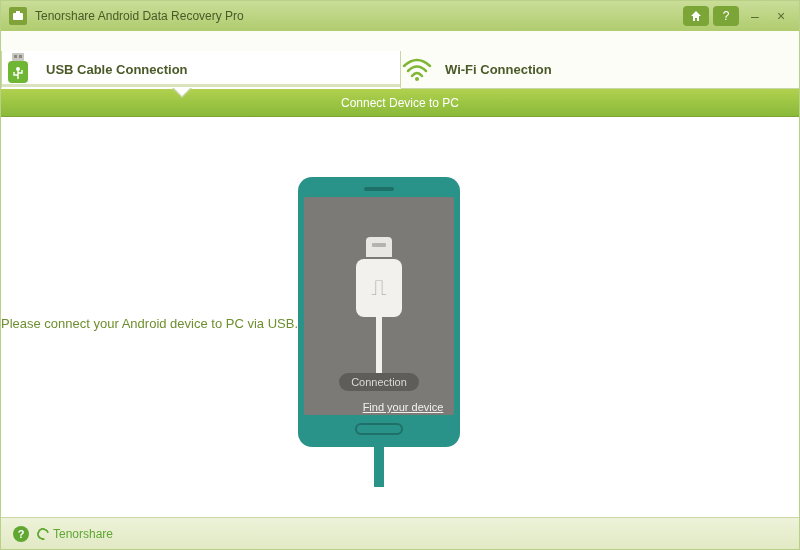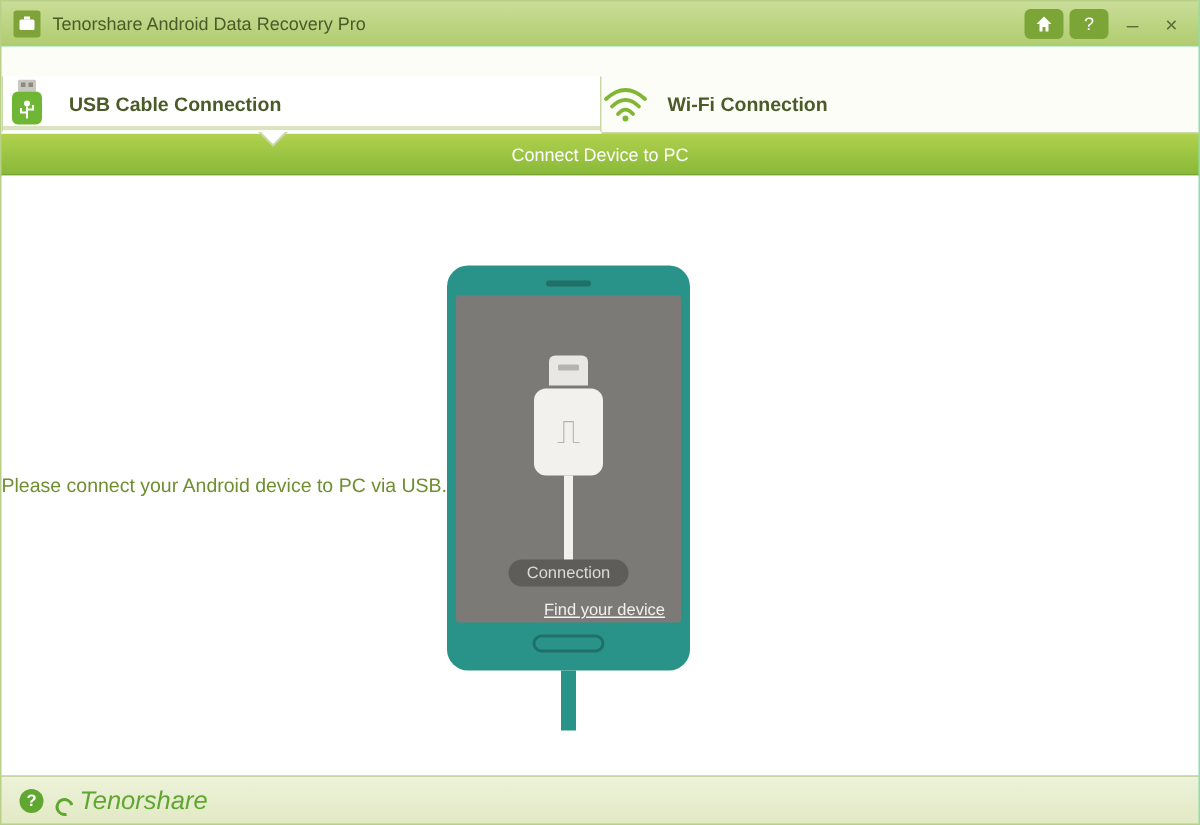--- a/index.html
+++ b/index.html
@@ -54,21 +54,21 @@
 .usb-symbol { color:#b4b3b0; font-size:22px; }
 .usb-stem { width: 6px; height: 60px; background: #f2f1ee; margin: 0 auto; }
 
 .status-pill { margin-top: -4px; background: #5e5d5a; color: #dcdad6; font-size: 11px; padding: 3px 12px; border-radius: 11px; }
 .find-link { margin-top: 10px; color: #f2f1ee; font-size: 11px; text-decoration: underline; cursor: pointer; padding-left: 48px; }
 
 
 .footer { height: 32px; background: linear-gradient(#edf2d9, #e2e9c4); border-top: 1px solid #c8d6a8; display: flex; align-items: center; padding: 0 12px; }
 .footer .help-icon { width: 16px; height: 16px; background: #5fa731; border-radius: 50%; color: #fff; font-size: 11px; font-weight: bold; display:flex; align-items:center; justify-content:center; margin-right: 8px; }
 .footer .help-text { font-size: 12px; font-weight: bold; color: #3a3a3a; flex: 1; cursor: pointer; }
-.footer .brand { font-size: 17px; color: #5fa731; display:flex; align-items:flex-end;font-style:italic; }
+.footer .brand { font-size: 12px; color: #5fa731; display:flex; align-items:center; }
 .footer .brand-icon { width: 12px; height: 12px; border: 2px solid #5fa731; border-radius: 50%; border-right-color: transparent; transform: rotate(30deg); margin-right: 4px; }
 </style>
 </head>
 <body>
 
 <div class="window">
 
   <div class="titlebar">
     <div class="logo">
       <svg width="12" height="12" viewBox="0 0 12 12">

